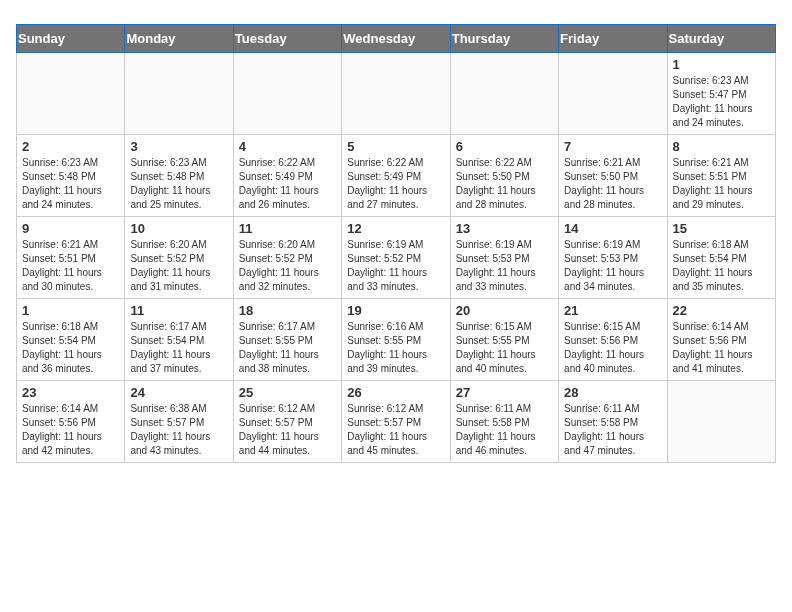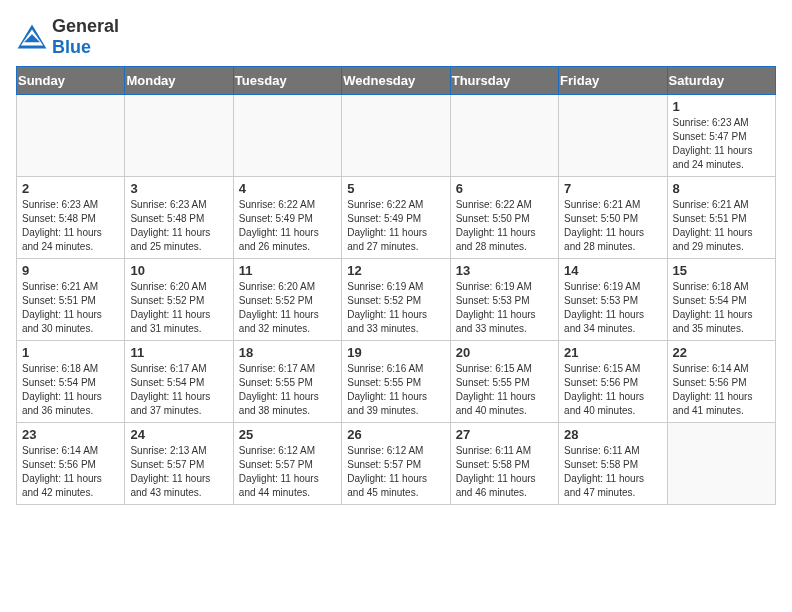--- a/index.html
+++ b/index.html
@@ -74,33 +74,20 @@
     .day-info {
       font-size: 10px;
       color: #333;
       line-height: 1.4;
     }
   </style>
 </head>
 <body>
 
 <div class="header-area">
-  <div class="logo">
-    <svg class="logo-icon" viewBox="0 0 40 35" xmlns="http://www.w3.org/2000/svg">
-      <polygon points="20,2 38,32 2,32" fill="#1a6fc4"></polygon>
-      <polygon points="20,8 34,28 6,28" fill="white"></polygon>
-      <polygon points="20,14 30,24 10,24" fill="#1a6fc4"></polygon>
-    </svg>
-    <div>
-      <div>
-        <span style="font-size:18px;font-weight:bold;color:#333;">General</span><br>
-        <span style="font-size:18px;font-weight:bold;color:#1a6fc4;">Blue</span>
-      </div>
-    </div>
-  </div>
 </div>
 
 <table class="calendar-table">
   <thead>
     <tr>
     <th>Sunday</th>
         <th>Monday</th>
         <th>Tuesday</th>
         <th>Wednesday</th>
         <th>Thursday</th>
@@ -280,21 +267,21 @@
       <tr>
         <td>
           <span class="day-number">23</span>
           <div class="day-info" style="white-space: pre-line;">Sunrise: 6:14 AM
 Sunset: 5:56 PM
 Daylight: 11 hours
 and 42 minutes.</div>
         </td>
         <td>
           <span class="day-number">24</span>
-          <div class="day-info" style="white-space: pre-line;">Sunrise: 2:13 AM
+          <div class="day-info" style="white-space: pre-line;">Sunrise: 6:38 AM
 Sunset: 5:57 PM
 Daylight: 11 hours
 and 43 minutes.</div>
         </td>
         <td>
           <span class="day-number">25</span>
           <div class="day-info" style="white-space: pre-line;">Sunrise: 6:12 AM
 Sunset: 5:57 PM
 Daylight: 11 hours
 and 44 minutes.</div>

